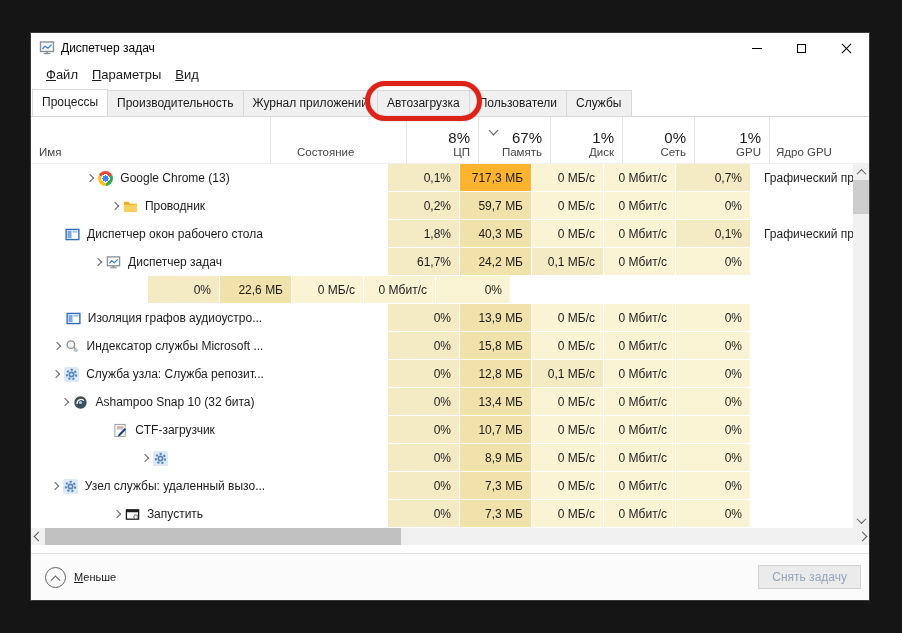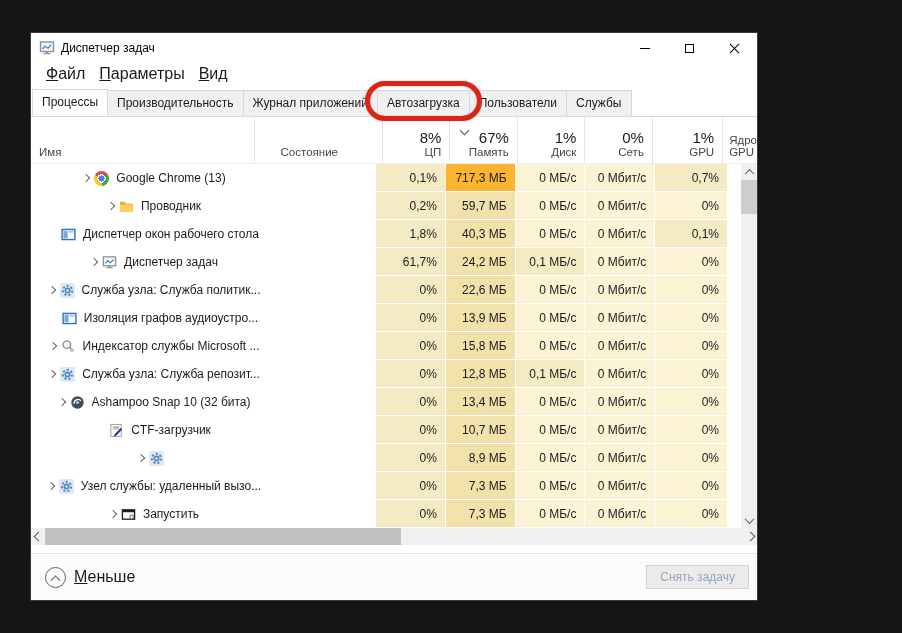--- a/index.html
+++ b/index.html
@@ -1,31 +1,31 @@
 <!DOCTYPE html>
 <html style="--hl: #dd2317;"><head>
 <meta charset="utf-8">
 <style>
   html,body{margin:0;padding:0;background:#151515;width:902px;height:633px;overflow:hidden;
     font-family:"Liberation Sans","DejaVu Sans",sans-serif;-webkit-font-smoothing:antialiased;}
-  .window{position:absolute;left:30px;top:32px;width:728px;height:569px;background:#fff;
+  .window{position:absolute;left:30px;top:32px;width:840px;height:569px;background:#fff;
     border:1px solid #3a3a3a;box-sizing:border-box;}
   
   .titlebar{height:30px;display:flex;align-items:center;}
   .app-icon{width:16px;height:16px;margin:0 6px 0 8px;flex:0 0 auto;}
   .title-text{font-size:12px;color:#000;}
   .win-controls{margin-left:auto;display:flex;height:100%;}
   .win-btn{width:45px;height:100%;display:flex;align-items:center;justify-content:center;cursor:default;}
   .glyph-min{width:10px;height:1px;background:#000;}
   .glyph-max{width:9px;height:9px;border:1px solid #000;box-sizing:border-box;}
   .glyph-close{position:relative;width:11px;height:11px;}
   .glyph-close:before,.glyph-close:after{content:"";position:absolute;left:-1px;top:5px;width:13px;height:1px;background:#000;}
   .glyph-close:before{transform:rotate(45deg);} .glyph-close:after{transform:rotate(-45deg);}
   
-  .menubar{height:22px;display:flex;align-items:center;padding-left:8px;font-size:16px;color:#1b1b1b;}
+  .menubar{height:22px;display:flex;align-items:center;padding-left:8px;font-size:13px;color:#1b1b1b;}
   .menu-item{padding:2px 7px;cursor:default;}
   .menu-item u{text-decoration:underline;}
   
   .tabbar{height:32px;display:flex;align-items:flex-end;border-bottom:1px solid #d9d9d9;
     padding-left:1px;box-sizing:border-box;position:relative;}
   .tab{position:relative;font-size:12px;color:#1b1b1b;background:#f0f0f0;border:1px solid #d9d9d9;
     border-bottom:none;padding:5px 9px 6px 9px;margin-right:-1px;white-space:nowrap;cursor:default;}
   .tab.active{background:#fff;padding-bottom:7px;z-index:2;}
   .oval{position:absolute;left:-13px;right:-13px;top:-10px;bottom:-5px;border:5px solid var(--hl,#dd2317);
     border-radius:20px;pointer-events:none;z-index:10;box-shadow:0 0 1px rgba(100,0,0,.6), inset 0 0 1px rgba(100,0,0,.6);}
@@ -70,21 +70,21 @@
   .hscroll{position:relative;height:17px;background:#f0f0f0;}
   .hthumb{position:absolute;top:0;bottom:0;left:14px;width:356px;background:#c1c1c1;}
   .hbtn{position:absolute;top:0;bottom:0;width:14px;display:flex;align-items:center;justify-content:center;}
   .hbtn.left{left:0;} .hbtn.right{right:0;}
   .chev-l{width:6px;height:6px;border-left:1.4px solid #5a5a5a;border-bottom:1.4px solid #5a5a5a;transform:rotate(45deg);}
   .chev-r{width:6px;height:6px;border-right:1.4px solid #5a5a5a;border-top:1.4px solid #5a5a5a;transform:rotate(45deg);}
   
   .spacer{height:8px;}
   .footer{height:47px;border-top:1px solid #e3e3e3;background:#fbfbfb;display:flex;align-items:center;
     padding:0 8px 0 14px;box-sizing:border-box;}
-  .less{display:flex;align-items:center;font-size:16px;color:#1b1b1b;cursor:default;}
+  .less{display:flex;align-items:center;font-size:11px;color:#1b1b1b;cursor:default;}
   .circle-up{width:19px;height:19px;border:1px solid #5f5f5f;border-radius:50%;display:flex;align-items:center;
     justify-content:center;margin-right:8px;}
   .circle-up .chev-u{transform:rotate(45deg) translate(2px,2px);}
   .less u{text-decoration:underline;}
   .endtask{margin-left:auto;font-size:12px;color:#97a5ba;background:#ebebeb;border:1px solid #d2d2d2;
     padding:4px 13px;cursor:default;}
   .endtask u{text-decoration:underline;}
 </style>
 </head>
 <body>
@@ -240,34 +240,20 @@
           </div>
           <div class="c c-status"></div>
           <div class="c c-val w72" style="background-color: rgb(244, 235, 196);">61,7%</div>
           <div class="c c-val w72" style="background-color: rgb(240, 226, 170);">24,2 МБ</div>
           <div class="c c-val w72" style="background-color: rgb(244, 235, 196);">0,1 МБ/с</div>
           <div class="c c-val w72" style="background-color: rgb(250, 243, 212);">0 Мбит/с</div>
           <div class="c c-val w75" style="background-color: rgb(250, 243, 212);">0%</div>
           <div class="c c-engine"></div>
         </div>
         <div class="prow">
-          <div class="c c-name">
-            <span class="expander">
-              <span class="chev"></span>
-            </span>
-            <span class="ric">
-              <svg viewBox="0 0 16 16">
-                <rect width="16" height="16" rx="2" fill="#dbe9f8"></rect>
-                <circle cx="8" cy="8" r="5" fill="none" stroke="#5585b5" stroke-width="2.1" stroke-dasharray="2.3 2.1"></circle>
-                <circle cx="8" cy="8" r="3.2" fill="#5585b5"></circle>
-                <circle cx="8" cy="8" r="1.4" fill="#dbe9f8"></circle>
-              </svg>
-            </span>
-            <span class="pname">Служба узла: Служба политик...</span>
-          </div>
           <div class="c c-status"></div>
           <div class="c c-val w72" style="background-color: rgb(244, 235, 196);">0%</div>
           <div class="c c-val w72" style="background-color: rgb(240, 226, 170);">22,6 МБ</div>
           <div class="c c-val w72" style="background-color: rgb(250, 243, 212);">0 МБ/с</div>
           <div class="c c-val w72" style="background-color: rgb(250, 243, 212);">0 Мбит/с</div>
           <div class="c c-val w75" style="background-color: rgb(250, 243, 212);">0%</div>
           <div class="c c-engine"></div>
         </div>
         <div class="prow">
           <div class="c c-name">

